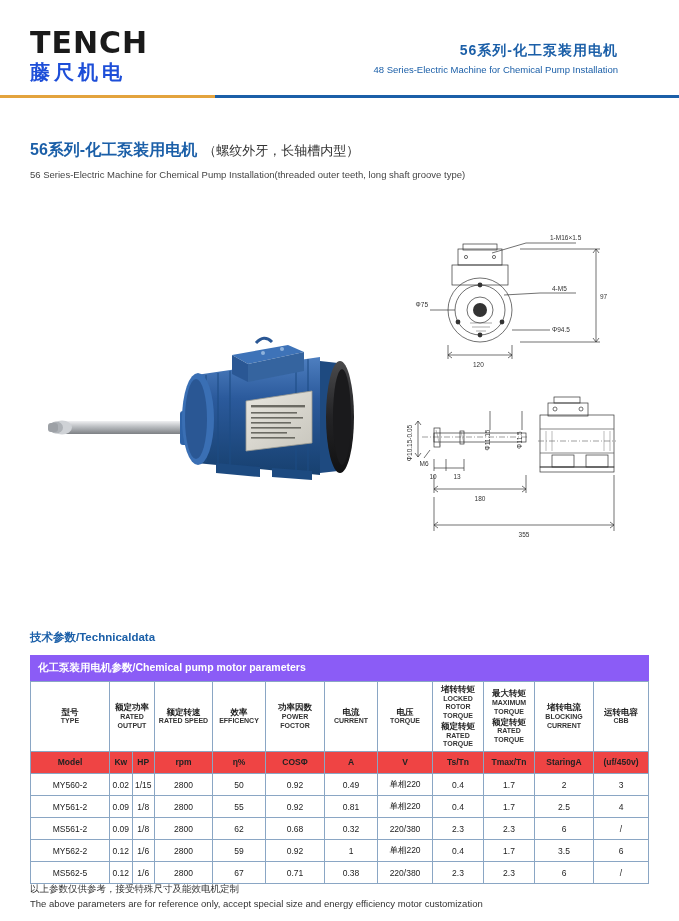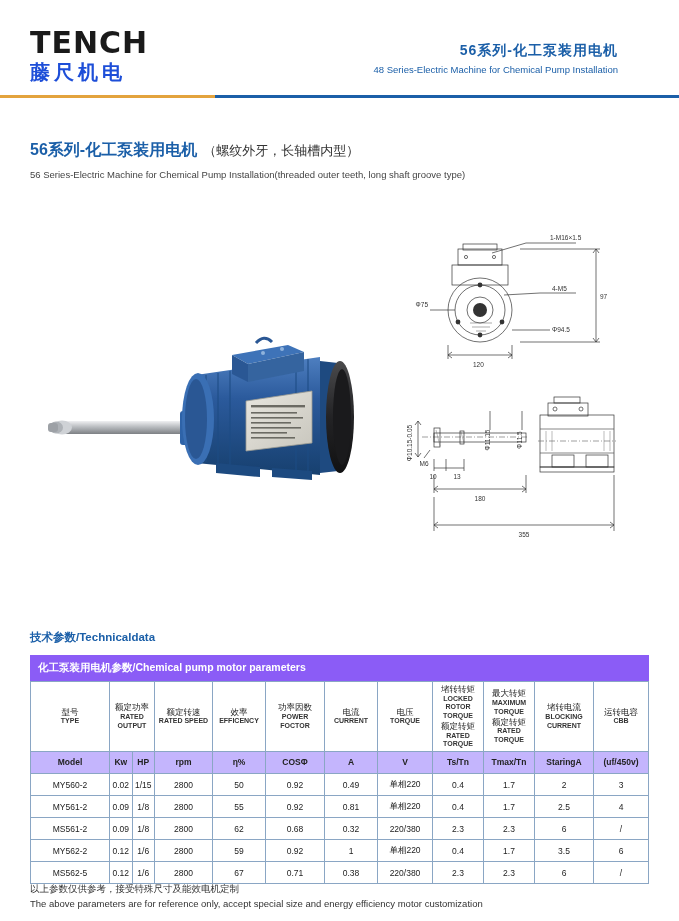--- a/index.html
+++ b/index.html
@@ -46,23 +46,23 @@
   .tbl-title{
     background:#8b5cf6;color:#fff;font-size:10.5px;font-weight:bold;
     padding:6px 8px;box-sizing:border-box;
   }
   table{border-collapse:collapse;width:619px;font-size:8.5px;}
   table td,table th{
     border:1px solid #8aa6c4;text-align:center;vertical-align:middle;
     padding:2px 1px;color:#222;
   }
   thead td{height:56px;line-height:1.25;font-weight:bold;}
-  .hd-cn{display:block;font-size:8.5px;font-weight:normal;}
+  .hd-cn{display:block;font-size:8.5px;font-weight:bold;}
   .hd-en{display:block;font-size:7px;font-weight:bold;color:#333;}
-  .subhead td{height:17px;font-weight:bold;background:#c4b5fd;}
+  .subhead td{height:17px;font-weight:bold;background:#ef4444;}
   tbody td{height:17px;}
   .note{position:absolute;left:30px;top:882px;width:620px;font-size:9.5px;color:#333;line-height:1.55;}
   .note .en{font-size:9.5px;}
 </style>
 </head>
 <body>
 
 <div class="header">
   <div class="logo-wrap">
     <div class="logo-mark"><span>TENCH</span></div>

